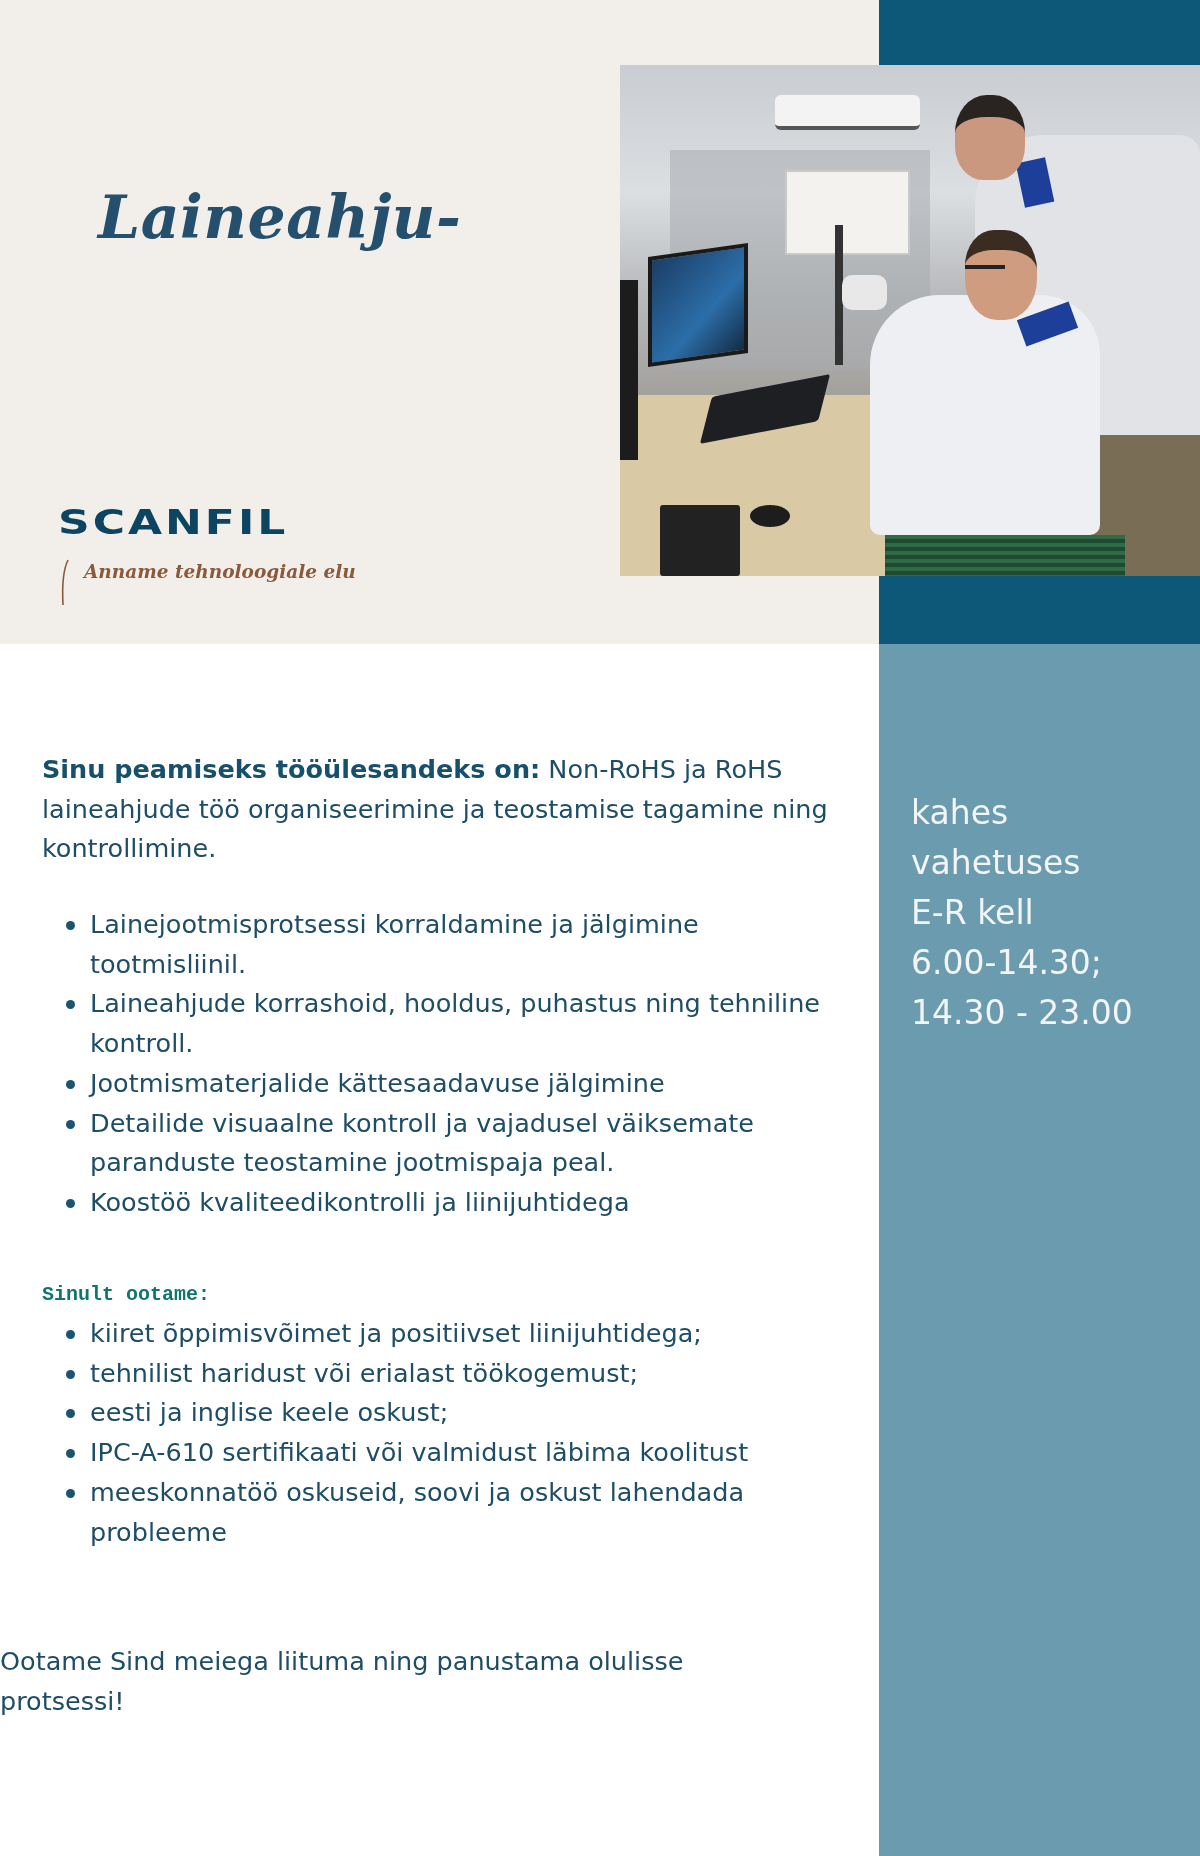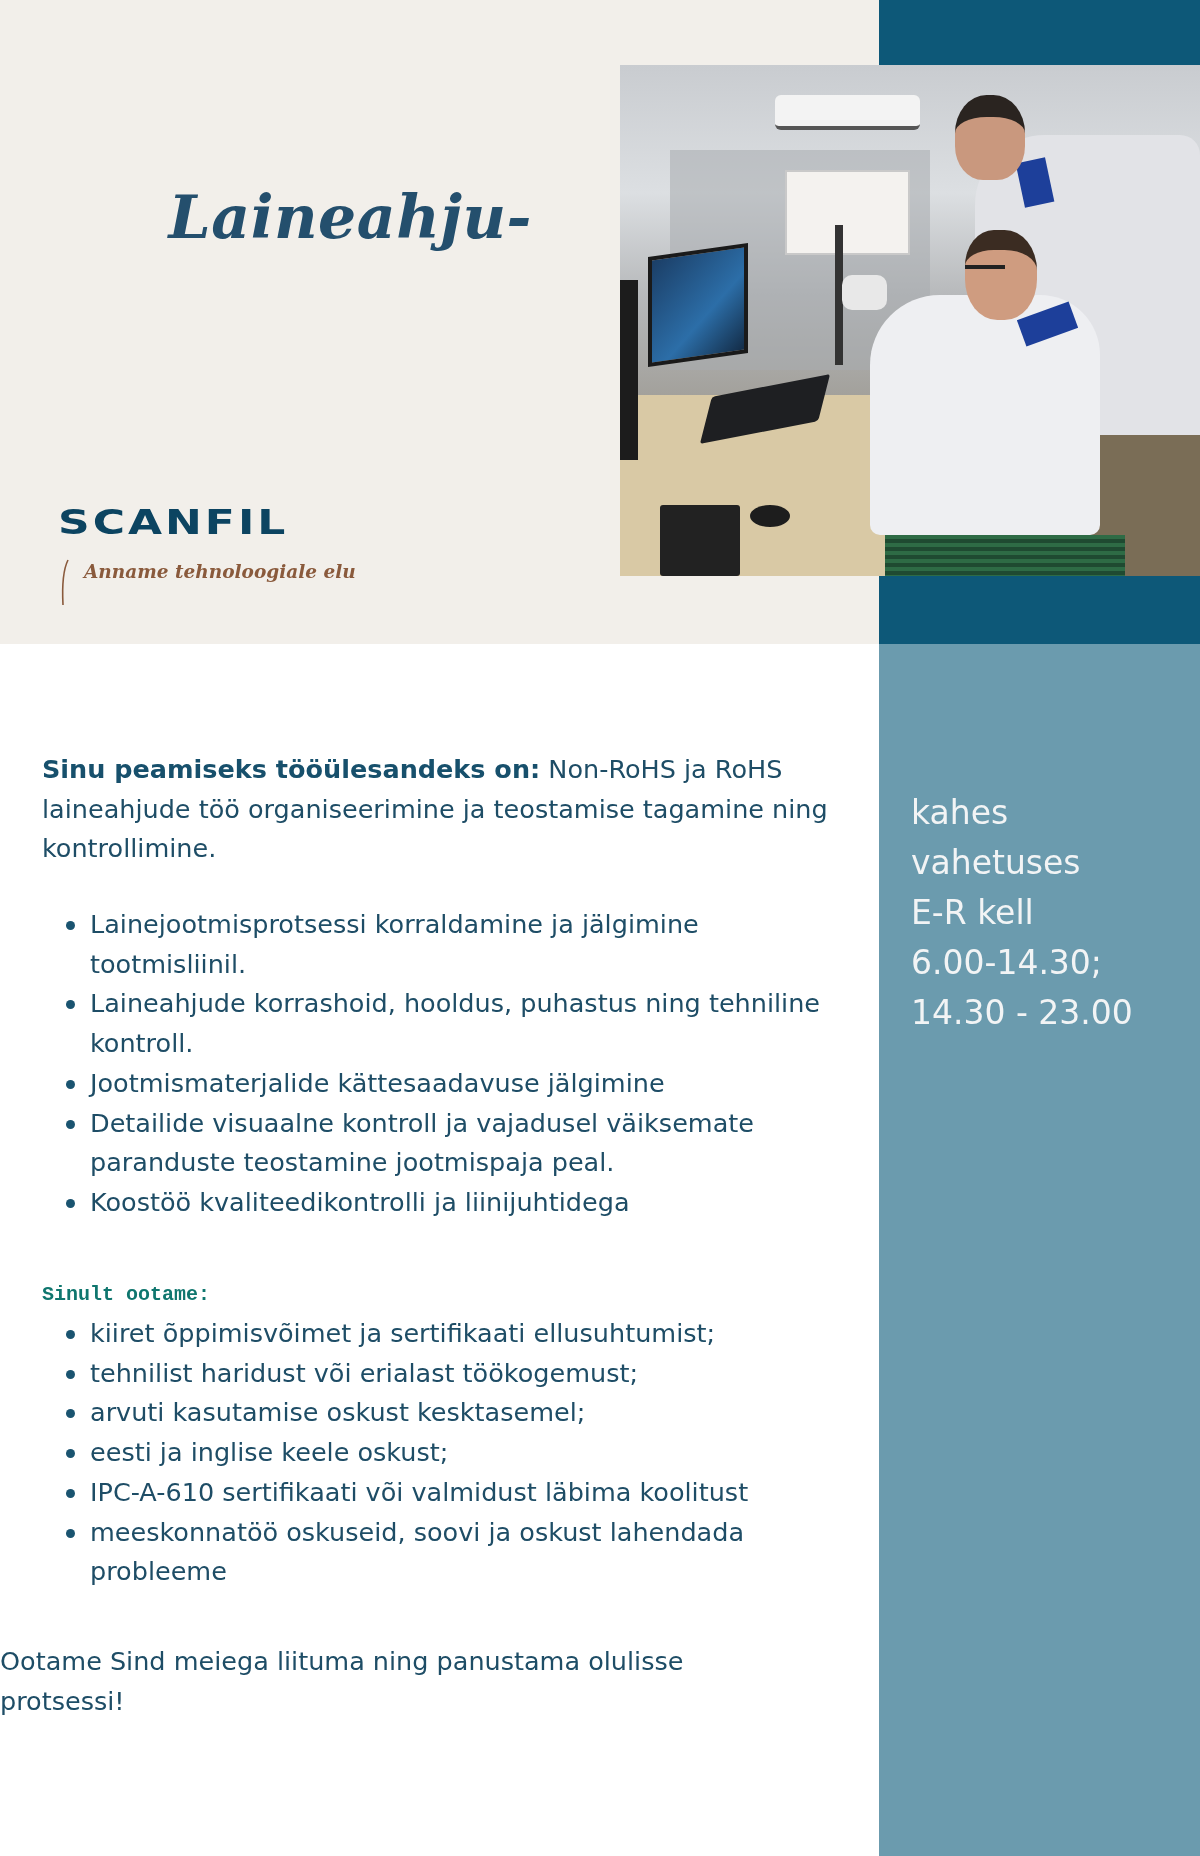--- a/index.html
+++ b/index.html
@@ -4,24 +4,24 @@
   <style>
     * { margin: 0; padding: 0; box-sizing: border-box; }
     html, body { width: 1200px; height: 1856px; overflow: hidden; background: #ffffff; }
     body { position: relative; font-family: "DejaVu Sans", "Liberation Sans", sans-serif; color: #1e4d66; }
 
     .hero-bg { position: absolute; left: 0; top: 0; width: 879px; height: 644px; background: #f2efea; }
     .side-dark { position: absolute; left: 879px; top: 0; width: 321px; height: 644px; background: #0d5878; }
     .side-light { position: absolute; left: 879px; top: 644px; width: 321px; height: 1212px; background: #6b9bae; }
 
     .title {
-      position: absolute; left: 112px; top: 172px; width: 420px;
+      position: absolute; left: 98px; top: 172px; width: 420px;
       font-family: "DejaVu Serif", "Liberation Serif", serif;
       font-style: italic; font-weight: bold; font-size: 60px; line-height: 91px;
-      color: #244f6d; text-align: right; letter-spacing: 0.5px;
+      color: #244f6d; text-align: left; letter-spacing: 0.5px;
     }
     .title span { display: block; }
 
     .logo {
       position: absolute; left: 58px; top: 508px; width: 310px; height: 36px;
       font-family: "DejaVu Sans", "Liberation Sans", sans-serif; font-weight: bold;
       font-size: 44px; line-height: 36px; letter-spacing: 3px; color: #0c4461;
       transform: scaleY(0.78); transform-origin: left top;
     }
     .logo-line {
@@ -129,23 +129,22 @@
 <ul class="bullets duties">
   <li>Lainejootmisprotsessi korraldamine ja jälgimine tootmisliinil.</li>
   <li>Laineahjude korrashoid, hooldus, puhastus ning tehniline kontroll.</li>
   <li>Jootmismaterjalide kättesaadavuse jälgimine</li>
   <li>Detailide visuaalne kontroll ja vajadusel väiksemate paranduste teostamine jootmispaja peal.</li>
   <li>Koostöö kvaliteedikontrolli ja liinijuhtidega</li>
 </ul>
 
 <div class="req-heading">Sinult ootame:</div>
 <ul class="bullets reqs">
-  <li>kiiret õppimisvõimet ja sertifikaati ellusuhtumist;</li>
+  <li>kiiret õppimisvõimet ja positiivset liinijuhtidega;</li>
   <li>tehnilist haridust või erialast töökogemust;</li>
-  <li>arvuti kasutamise oskust kesktasemel;</li>
   <li>eesti ja inglise keele oskust;</li>
   <li>IPC-A-610 sertifikaati või valmidust läbima koolitust</li>
   <li>meeskonnatöö oskuseid, soovi ja oskust lahendada probleeme</li>
 </ul>
 
 <div class="closing">
   <span>Ootame Sind meiega liituma ning panustama olulisse</span>
   <span>protsessi!</span>
 </div>
 

